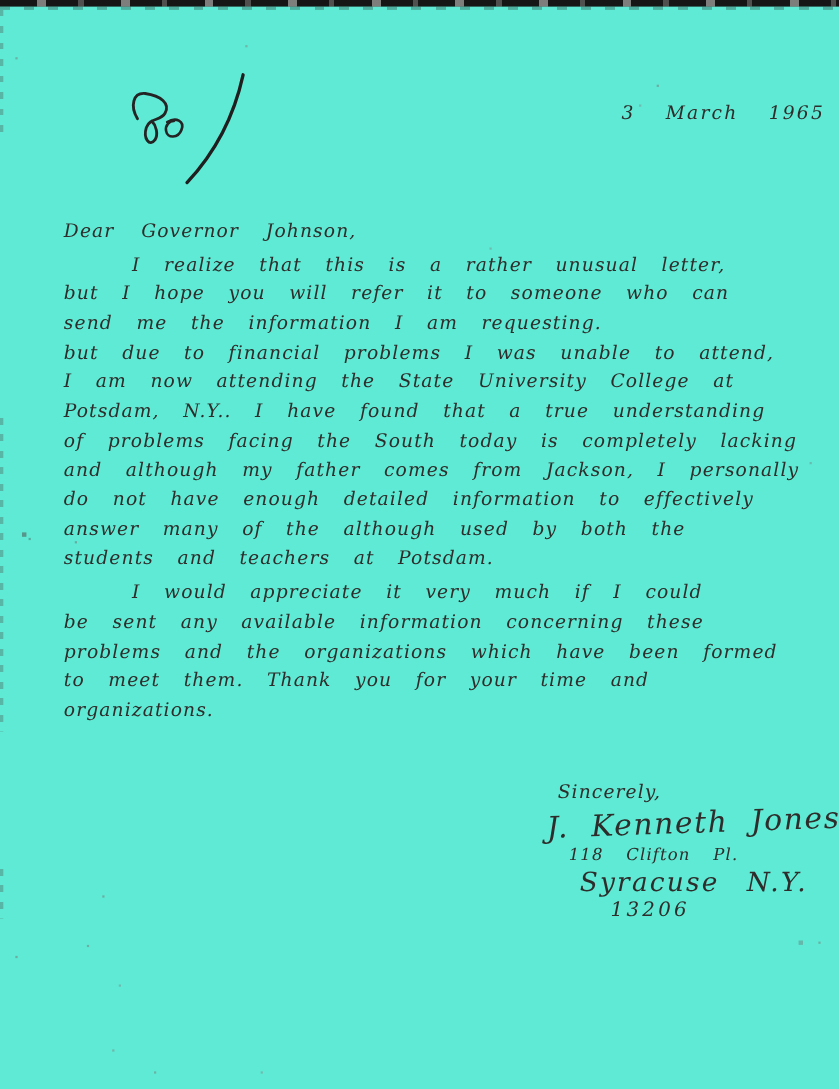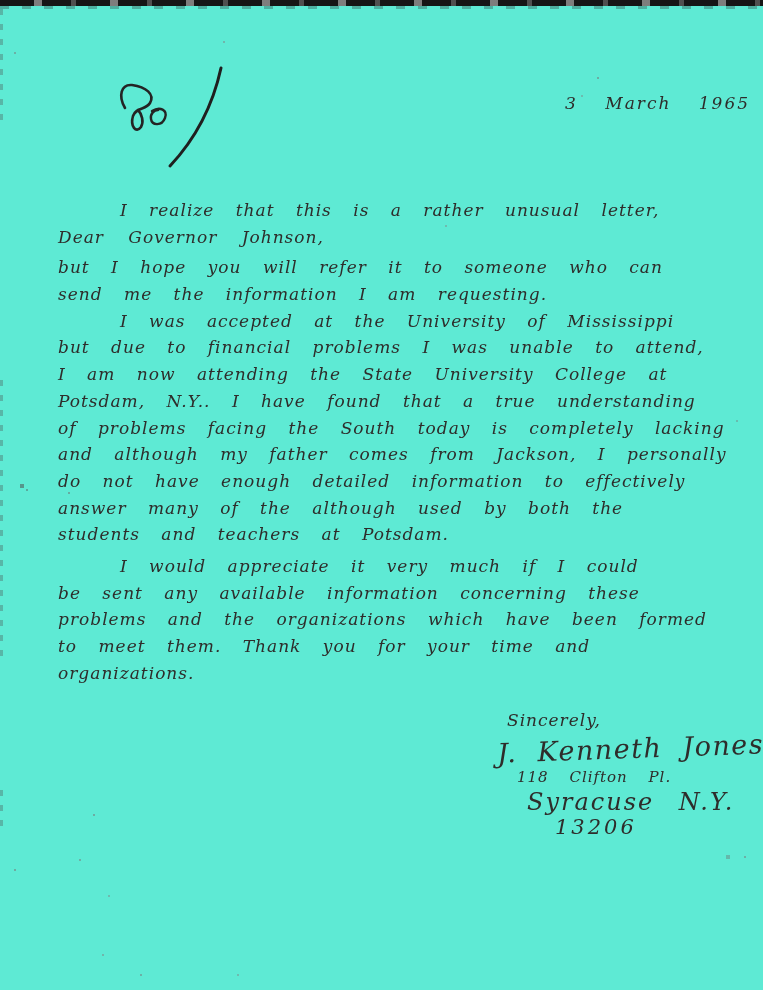--- a/index.html
+++ b/index.html
@@ -78,21 +78,21 @@
     font-size:17px;line-height:25px;
   }
   .closing{padding-left:10px;word-spacing:6px;}
   .signature{
     font-size:27px;line-height:32px;
     transform:rotate(-2deg);
     letter-spacing:1.5px;word-spacing:10px;
   }
   .addr1{padding-left:20px;font-size:15px;}
   .addr2{padding-left:30px;font-size:24px;letter-spacing:2px;}
-  .addr3{padding-left:58px;font-size:21px;letter-spacing:3px;}
+  .addr3{padding-left:58px;font-size:18px;letter-spacing:3px;}
   .scribble{position:absolute;left:108px;top:58px;}
 </style>
 </head>
 <body>
 
 <div class="page">
 
   <div class="scan-edge-top"></div>
   <div class="scan-edge-left seg1"></div>
   <div class="scan-edge-left seg2"></div>
@@ -101,27 +101,26 @@
 
   <svg class="scribble" width="128" height="118" viewBox="0 0 128 118" fill="none">
     <path d="M17,50 C10,38 13,26 24,27 C38,29 47,36 42,45 C38,52 28,49 25,58 C22,68 28,76 33,69 C36,64 34,56 30,52" stroke="#242424" stroke-width="2.6" stroke-linecap="round" fill="none"></path>
     <path d="M44,53 C52,48 60,52 57,60 C54,68 44,68 43,61 C42,56 46,52 50,52" stroke="#242424" stroke-width="2.4" stroke-linecap="round" fill="none"></path>
     <path d="M113,10 C106,42 92,76 62,108" stroke="#1f1f1f" stroke-width="3" stroke-linecap="round" fill="none"></path>
   </svg>
 
   <div class="hand date-line">3 March 1965</div>
 
   <div class="letter-body">
+    <div class="hand salutation">Dear Governor Johnson,</div>
+
     <div class="hand line indent">I realize that this is a rather unusual letter,</div>
-
-    <div class="hand salutation">Dear Governor Johnson,</div>
     <div class="hand line">but I hope you will refer it to someone who can</div>
     <div class="hand line">send me the information I am requesting.</div>
 
-    <div class="hand line indent">I was accepted at the University of Mississippi</div>
     <div class="hand line">but due to financial problems I was unable to attend,</div>
     <div class="hand line">I am now attending the State University College at</div>
     <div class="hand line">Potsdam, N.Y.. I have found that a true understanding</div>
     <div class="hand line">of problems facing the South today is completely lacking</div>
     <div class="hand line">and although my father comes from Jackson, I personally</div>
     <div class="hand line">do not have enough detailed information to effectively</div>
     <div class="hand line">answer many of the although used by both the</div>
     <div class="hand line">students and teachers at Potsdam.</div>
 
     <div class="hand line indent gap-before">I would appreciate it very much if I could</div>

